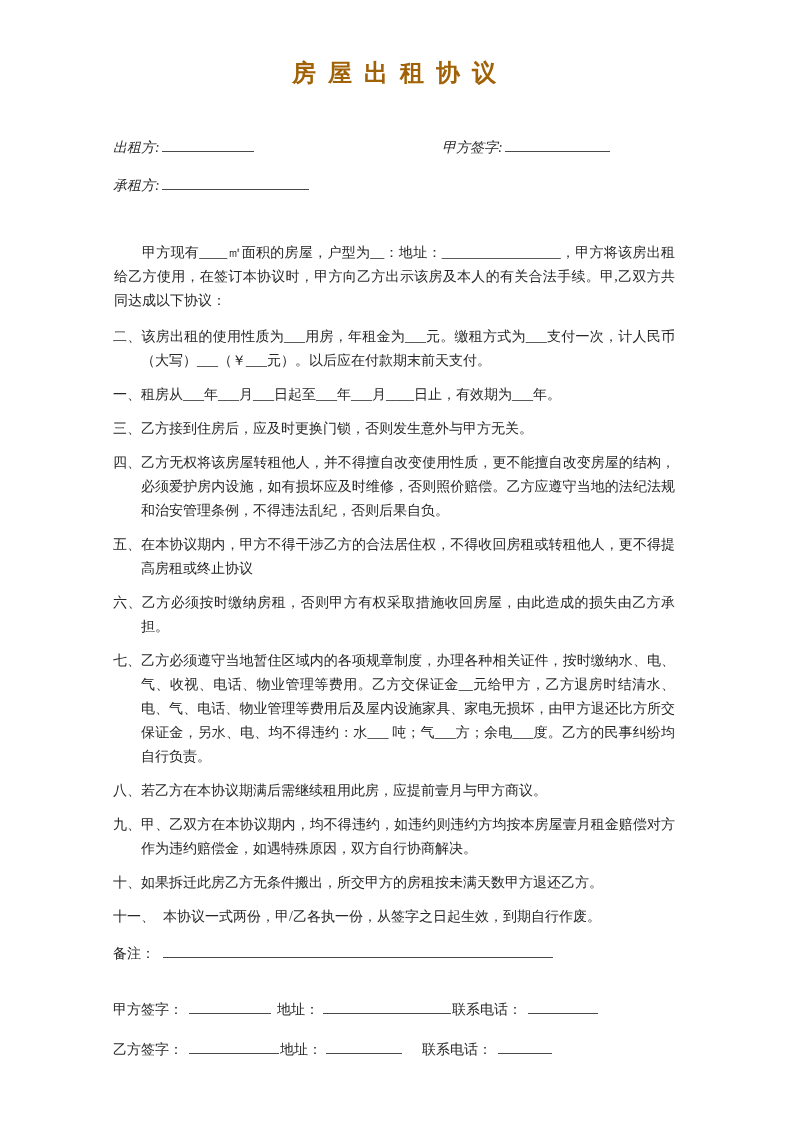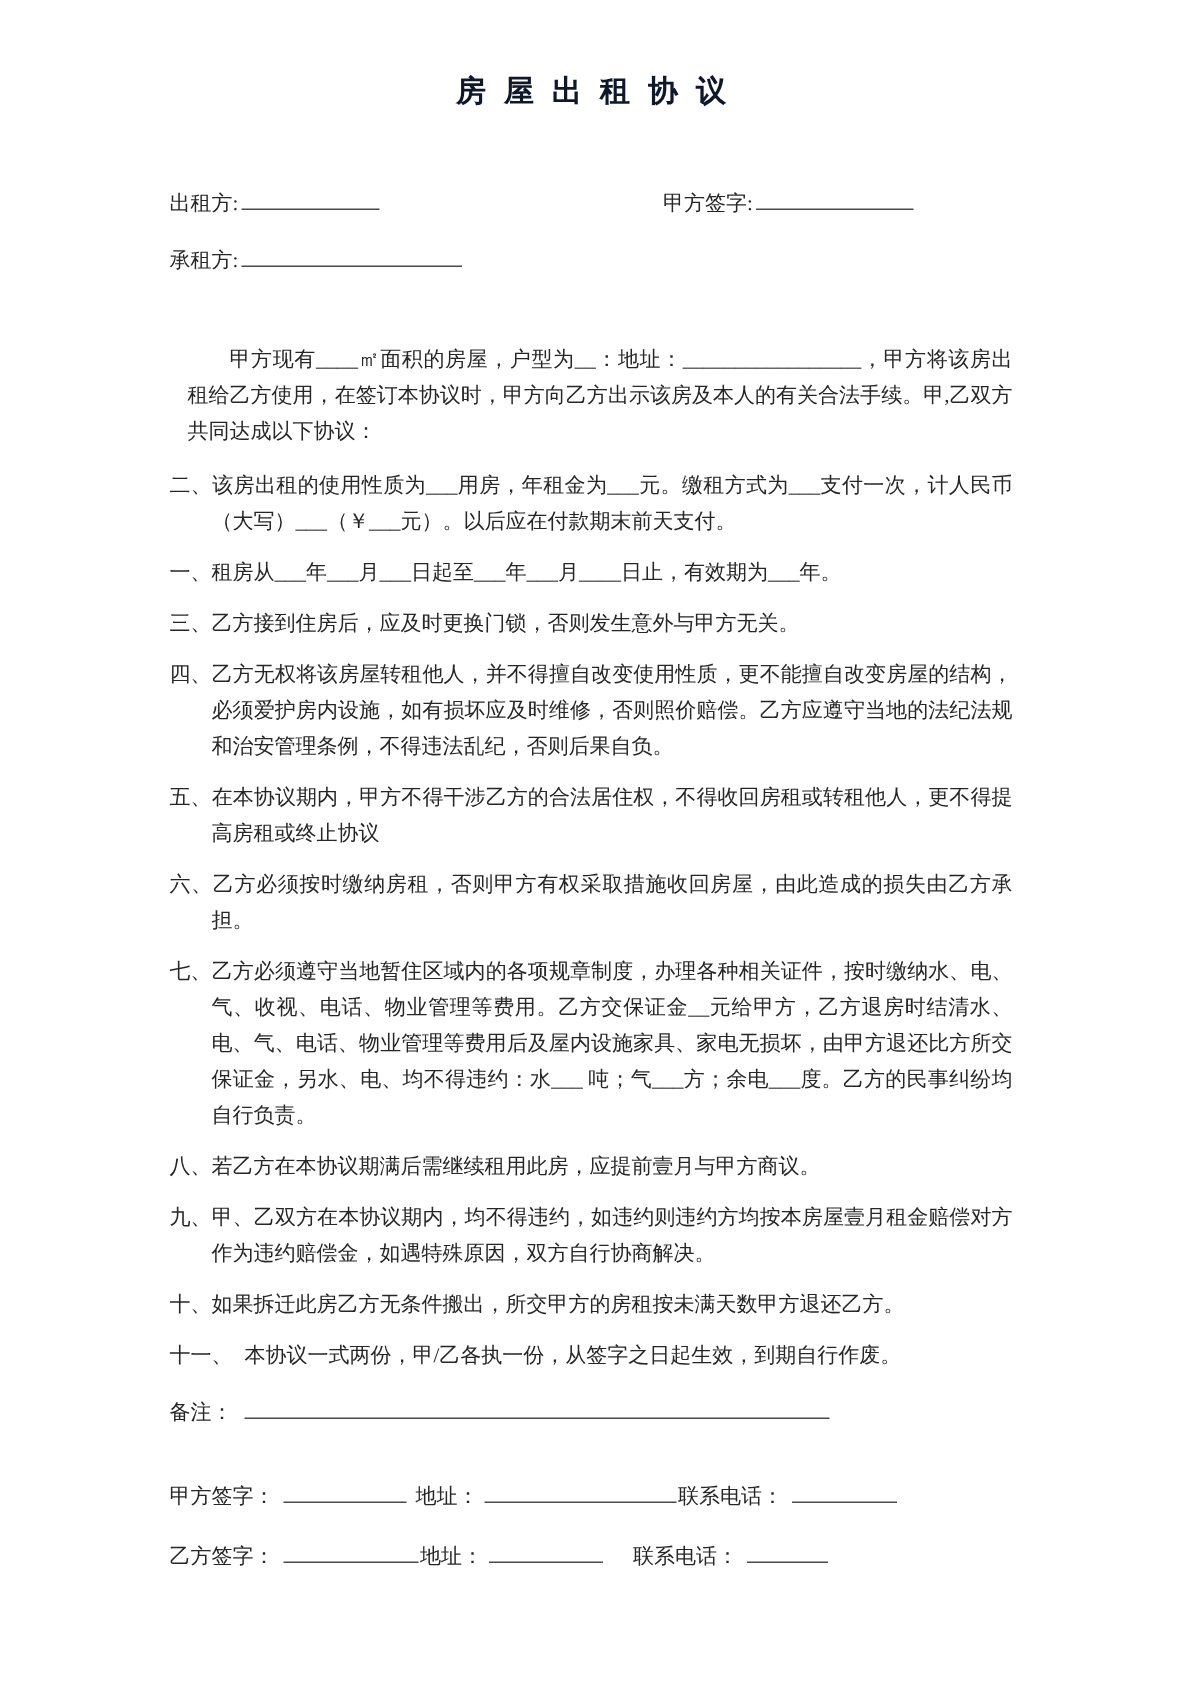--- a/index.html
+++ b/index.html
@@ -14,30 +14,30 @@
     margin: 0 auto;
     background: #ffffff;
     box-sizing: border-box;
     padding: 45px 119px 0 113px;
     overflow: hidden;
     font-family: "Liberation Serif", "DejaVu Serif", serif;
     font-size: 14px;
     color: #262626;
   }
   .title {
-    margin: 0;
-    font-size: 20px;
+    margin: 12px;
+    font-size: 24px;
     font-weight: bold;
     letter-spacing: 12px;
     text-align: center;
     text-indent: 12px; 
-    color: #0f172a;
+    color: #a16207;
     line-height: 32px;
   }
-  .parties { margin-top: 48px; }
+  .parties { margin-top: 48px; font-style: italic; }
   .party-row { position: relative; height: 20px; }
   .party-row + .party-row { margin-top: 18px; }
   .field { white-space: nowrap; }
   .party-row .f2 { position: absolute; top: 0; }
   .row-a .f2 { left: 329px; }
   .row-b .f2 { left: 285px; }
 
   .blank {
     display: inline-block;
     height: 14px;
@@ -51,21 +51,21 @@
   .blank-reg    { width: 124px; border-bottom: 2px solid #858585; }
   .blank-remark { width: 390px; margin-left: 8px; }
   .blank-sign-a { width: 82px;  margin-left: 6px; }
   .blank-addr-a { width: 128px; margin-left: 4px; }
   .blank-phone-a{ width: 70px;  margin-left: 6px; }
   .blank-sign-b { width: 90px;  margin-left: 6px; }
   .blank-addr-b { width: 76px;  margin-left: 4px; }
   .blank-phone-b{ width: 54px;  margin-left: 6px; }
 
   .intro {
-    margin: 46px 0 0 12px;
+    margin: 46px 0 0 1px;
     line-height: 24px;
     text-align: justify;
     text-indent: 2em;
   }
   .clauses { margin-top: 12px; }
   .clause {
     margin: 0 0 10px 0;
     padding-left: 28px;
     text-indent: -28px;
     line-height: 24px;

